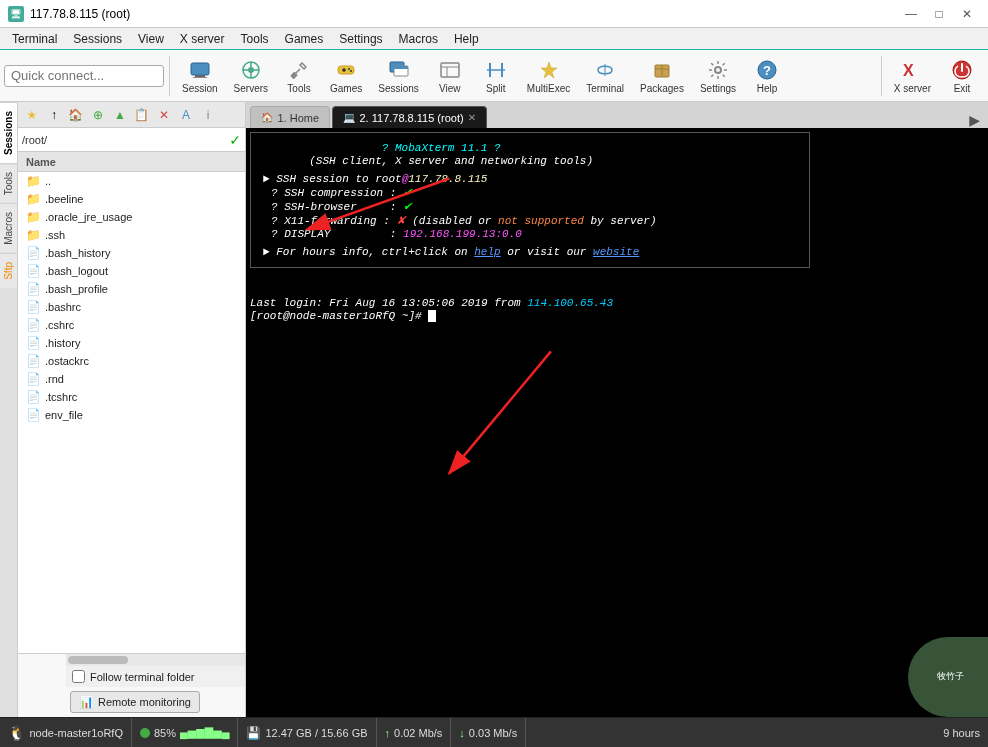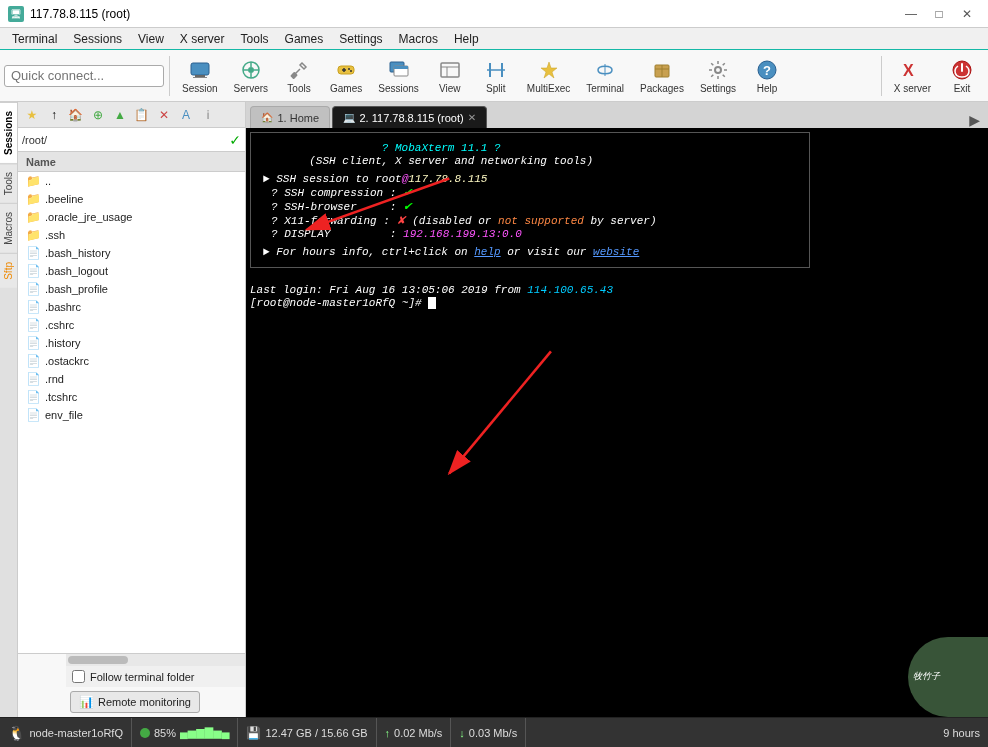--- a/index.html
+++ b/index.html
@@ -334,26 +334,26 @@
     .watermark {
       position: fixed;
       bottom: 30px;
       right: 0;
       width: 80px;
       height: 80px;
       background: rgba(80,120,80,0.7);
       border-radius: 50% 0 0 50%;
       display: flex;
       align-items: center;
+      justify-content: center;
       color: white;
       font-size: 9px;
       text-align: center;
       line-height: 1.3;
       padding-left: 5px;
-      font-style: italic;
     }
   </style>
 </head>
 <body>
 
 <div class="title-bar">
   <div class="title-bar-left">
     <div class="title-bar-icon">🖥</div>
     <span>117.78.8.115 (root)</span>
   </div>
@@ -680,21 +680,21 @@
         </div>
         <div class="term-line" style="margin-left:8px;">
           <span class="term-white">? DISPLAY</span><span class="term-white"> &nbsp;&nbsp;&nbsp;&nbsp;&nbsp;&nbsp;&nbsp;&nbsp;: </span><span class="term-magenta">192.168.199.13:0.0</span>
         </div>
         <div class="term-line" style="margin-top:6px;">
           <span class="term-white">► For hours info, ctrl+click on </span><span style="color:#5599ff;text-decoration:underline;cursor:pointer;">help</span><span class="term-white"> or visit our </span><span style="color:#5599ff;text-decoration:underline;cursor:pointer;">website</span>
         </div>
       </div>
 
       
-      <div class="term-line" style="margin-top:6px;">
+      <div class="term-line" style="margin-top:19px;">
         <span class="term-white">Last login: Fri Aug 16 13:05:06 2019 from </span><span style="color:#00ccff;">114.100.65.43</span>
       </div>
       
       <div class="term-line">
         <span class="term-white">[root@node-master1oRfQ ~]# </span><span class="term-cursor">&nbsp;</span>
       </div>
 
       
       <svg class="arrow-overlay" viewBox="0 0 730 540" style="position:absolute;top:0;left:0;width:100%;height:100%;pointer-events:none;">
 

